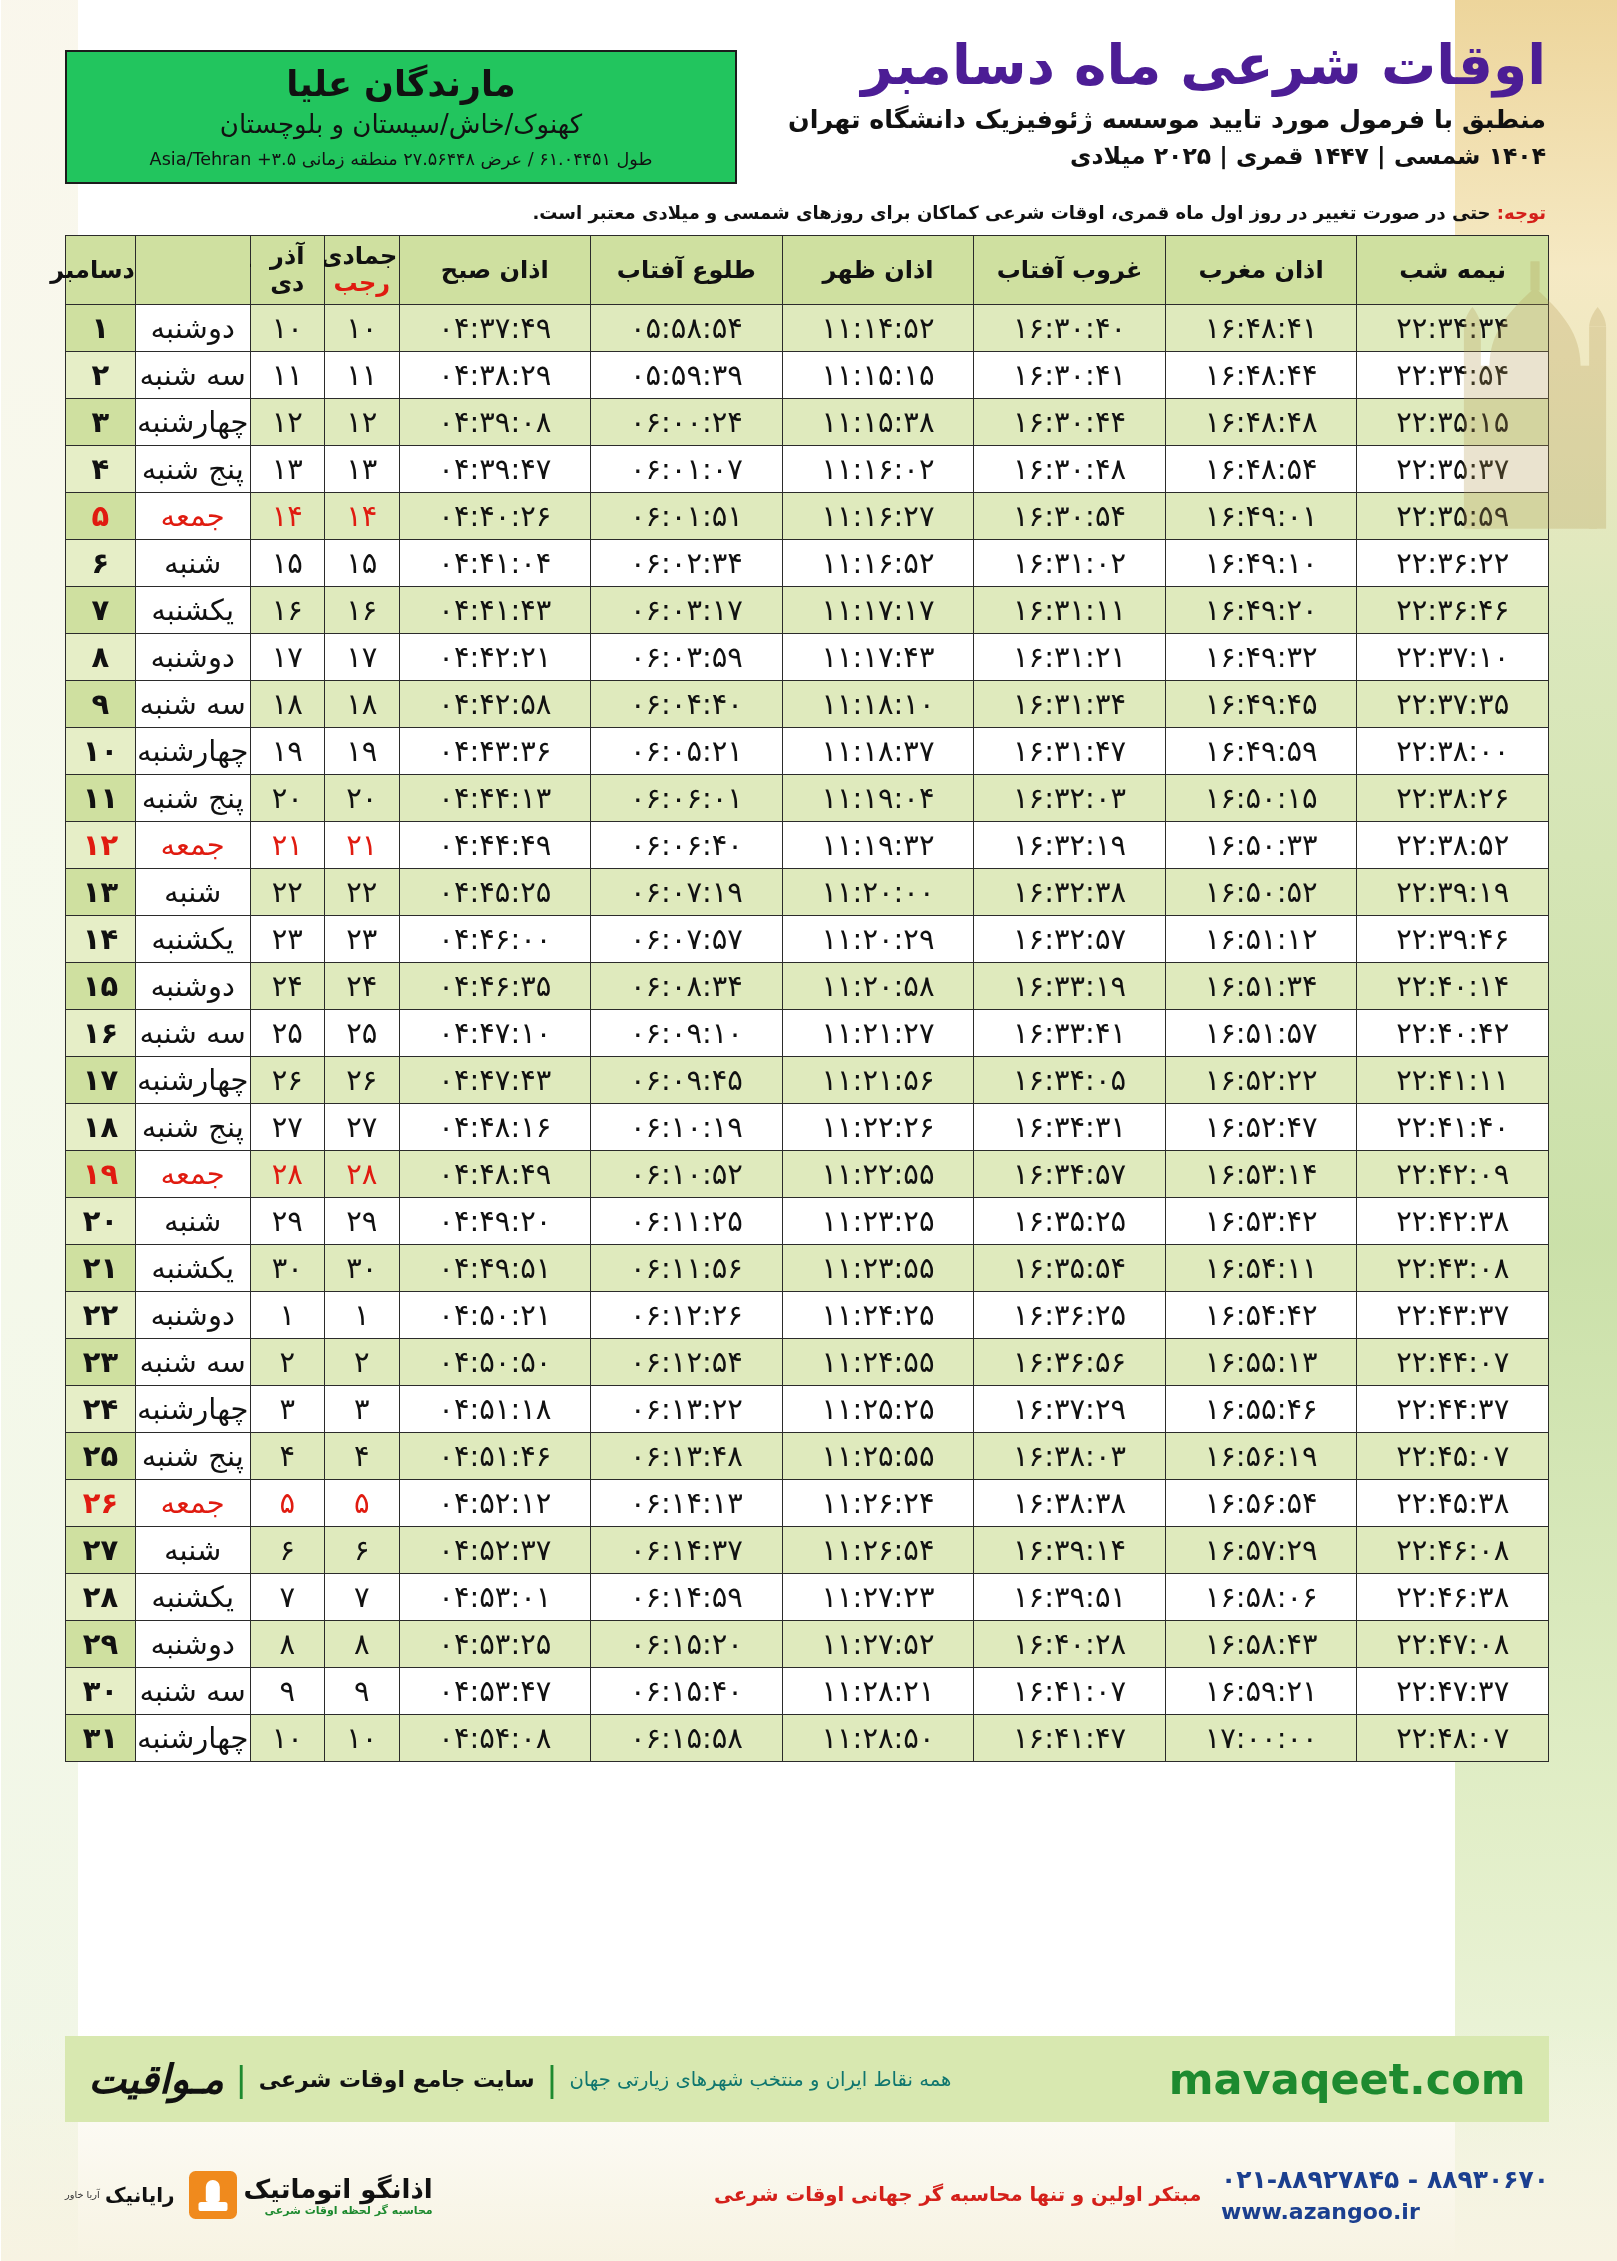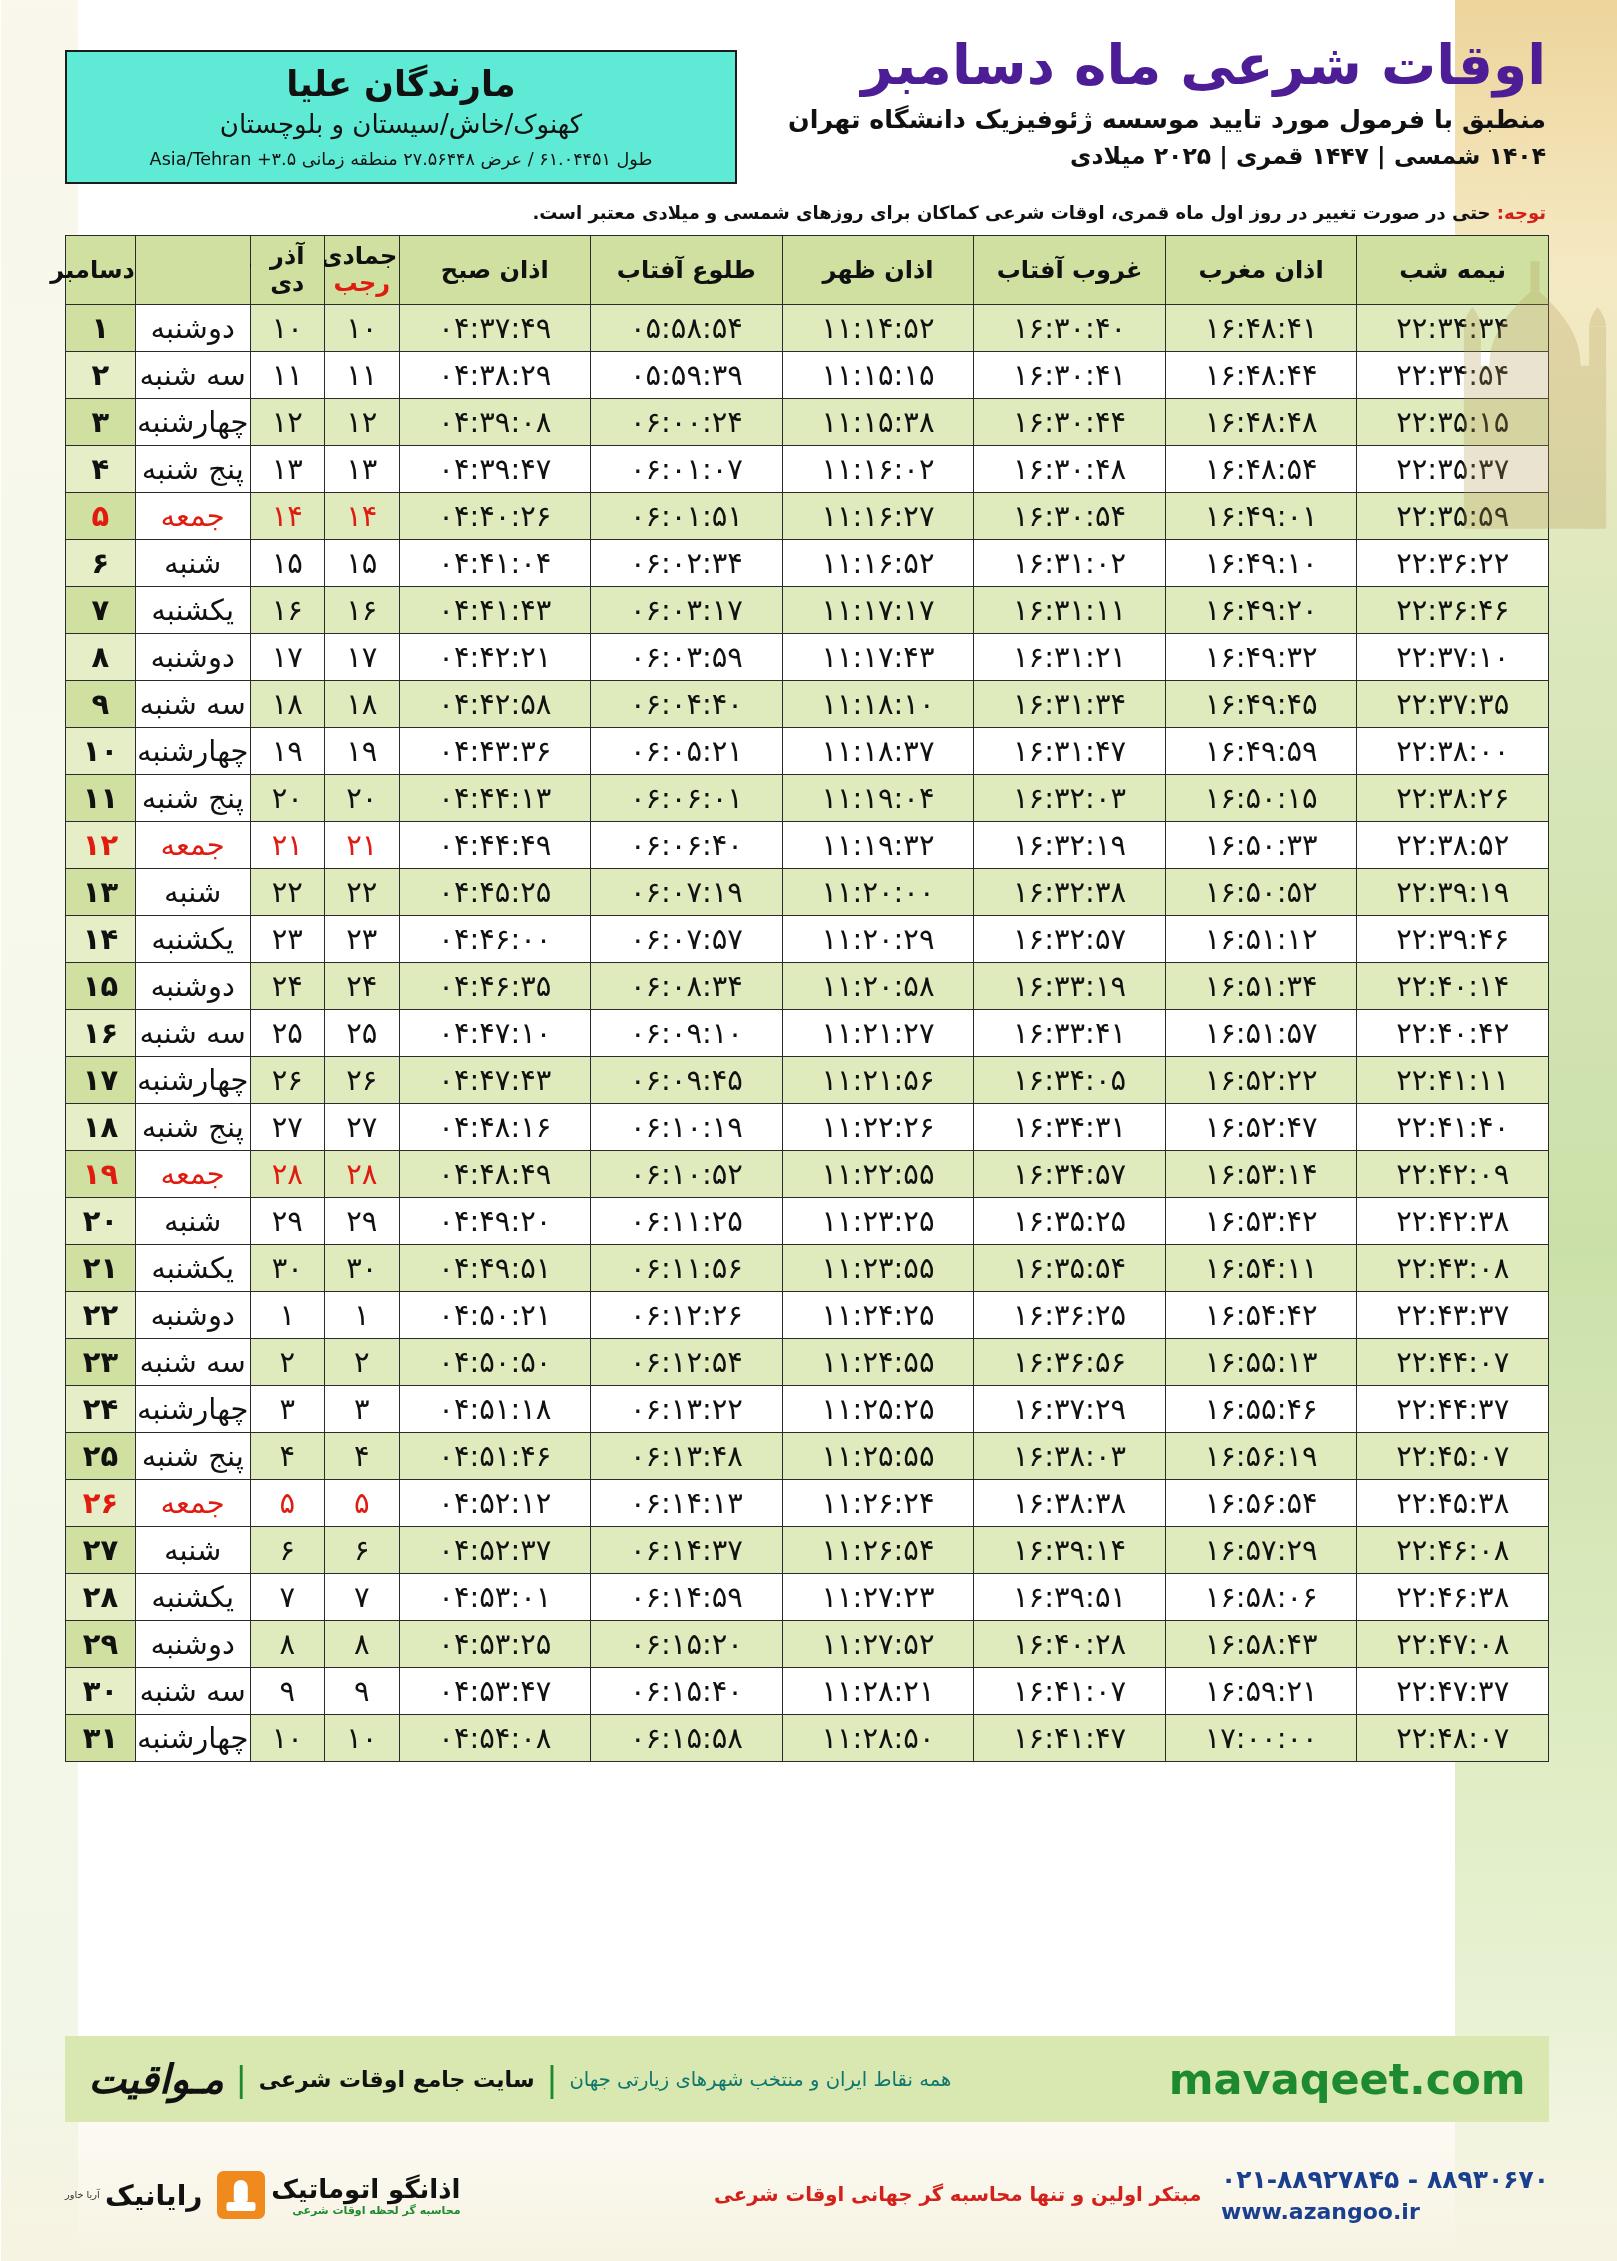--- a/index.html
+++ b/index.html
@@ -51,21 +51,21 @@
     position: absolute;
     top: 37px; left: 0; right: 0;
     height: 196px;
   }
   .city-box {
     position: absolute;
     left: 65px;
     top: 13px;
     width: 672px;
     border: 2px solid #1c1c1c;
-    background: #5eead4;
+    background: #22c55e;
     padding: 11.7px 6.5px 13px 6.5px;
     text-align: center;
     box-sizing: border-box;
   }
   .city-name {
     font-size: 35px;
     font-weight: bold;
     color: #111;
     line-height: 1.15;
   }
@@ -261,21 +261,21 @@
   .fb-logos {
     display: flex;
     align-items: center;
     gap: 14.4px;
     direction: rtl;
   }
   .logo-rayanic {
     display: flex; align-items: center; gap: 5.2px;
   }
   .logo-rayanic .rtxt {
-    font-size: 28px; font-weight: bold; color: #111;
+    font-size: 20px; font-weight: bold; color: #111;
   }
   .logo-rayanic .rsub {
     font-size: 9.8px; color: #333; line-height: 1.2; text-align: center;
   }
   .logo-azan {
     display: flex; align-items: center; gap: 6.5px; justify-content: space-between;
   }
   .az-square {
     width: 48px; height: 48px;
     background: #f08a1d;

